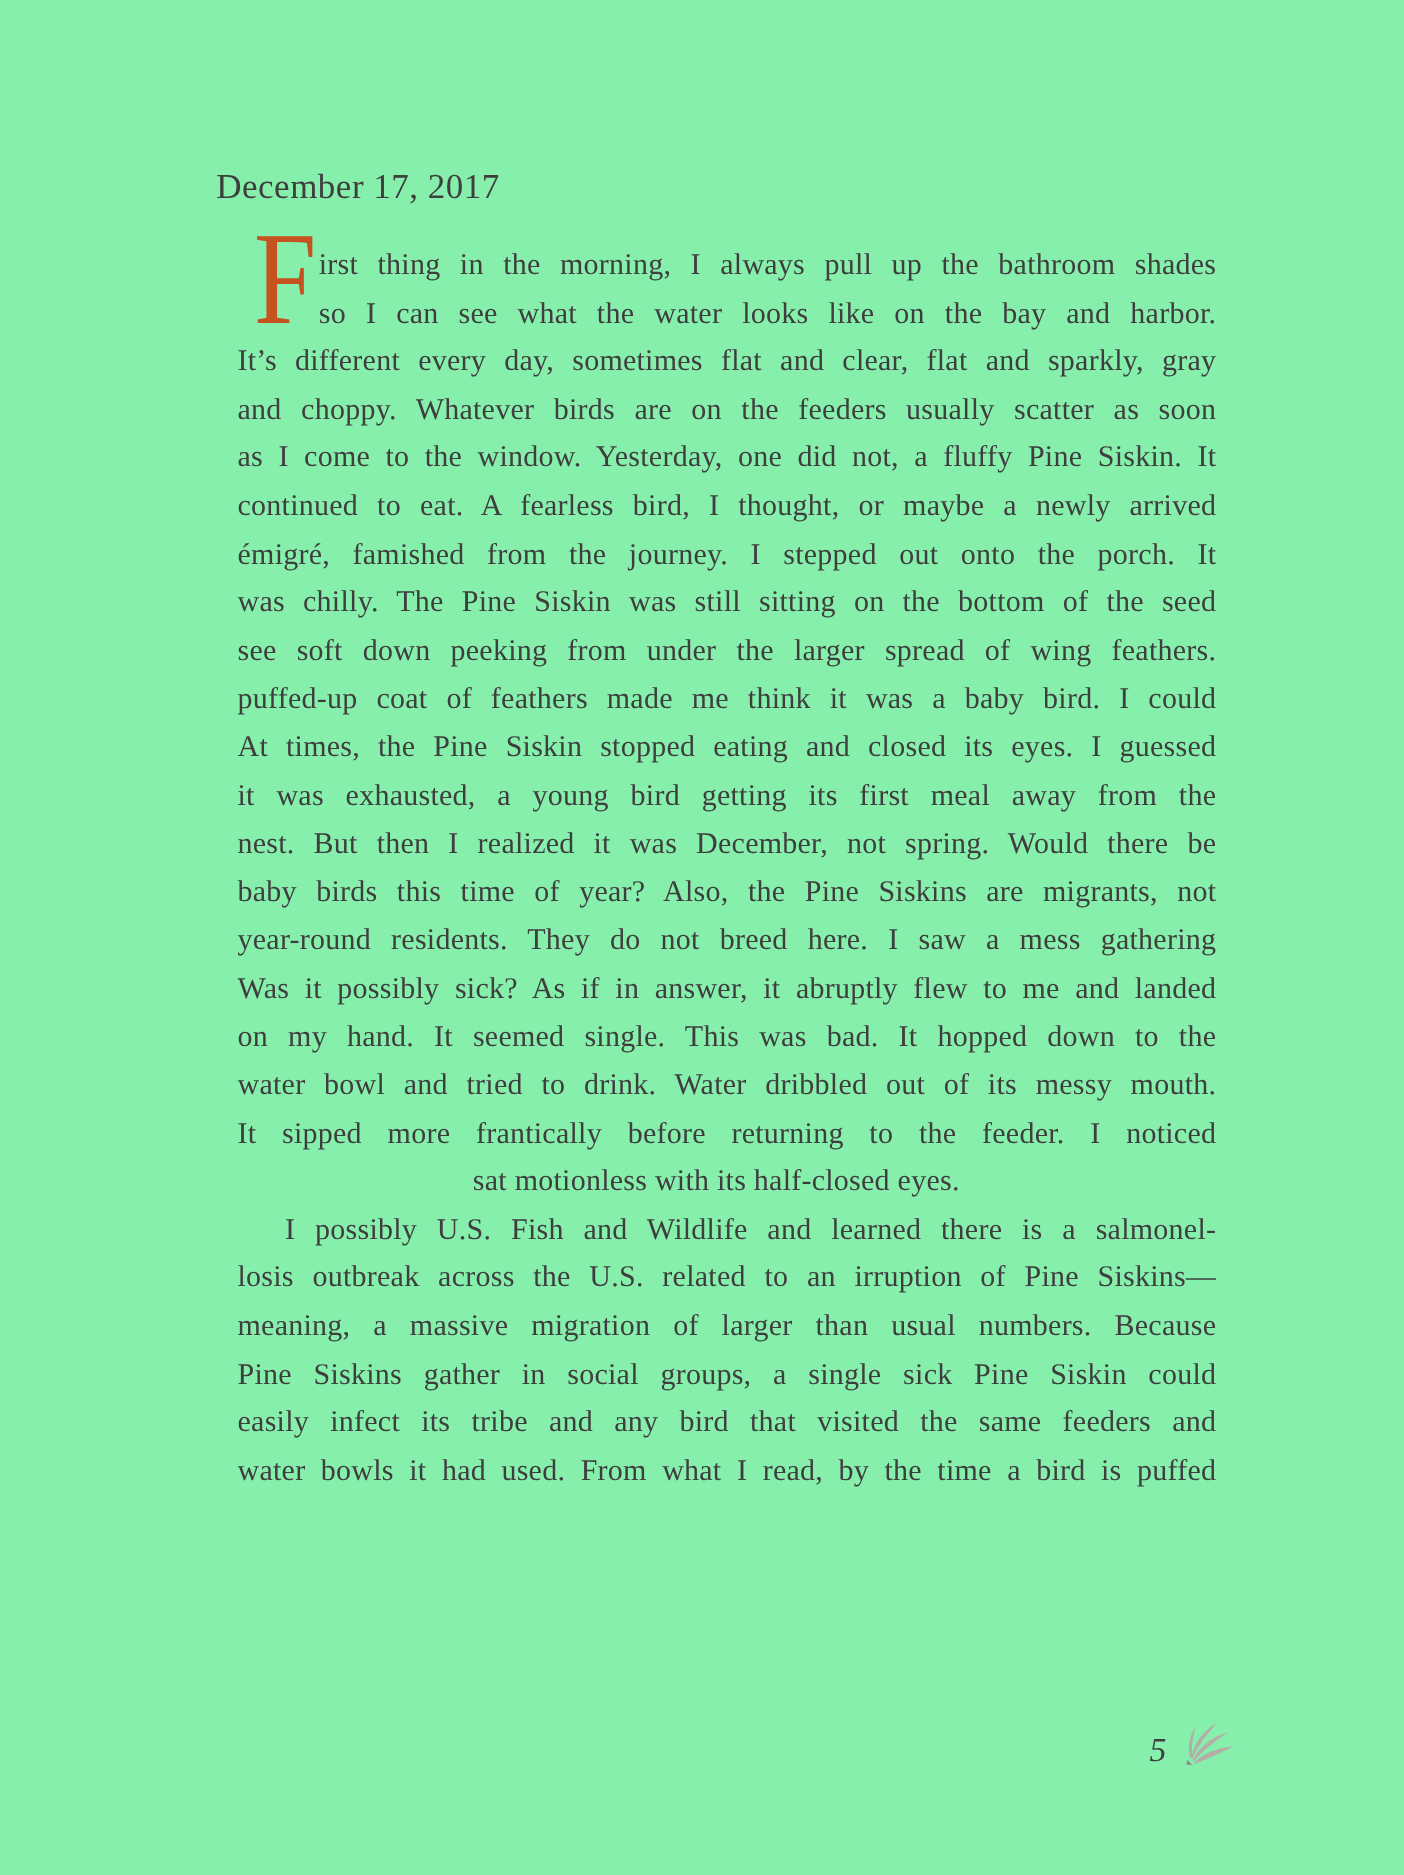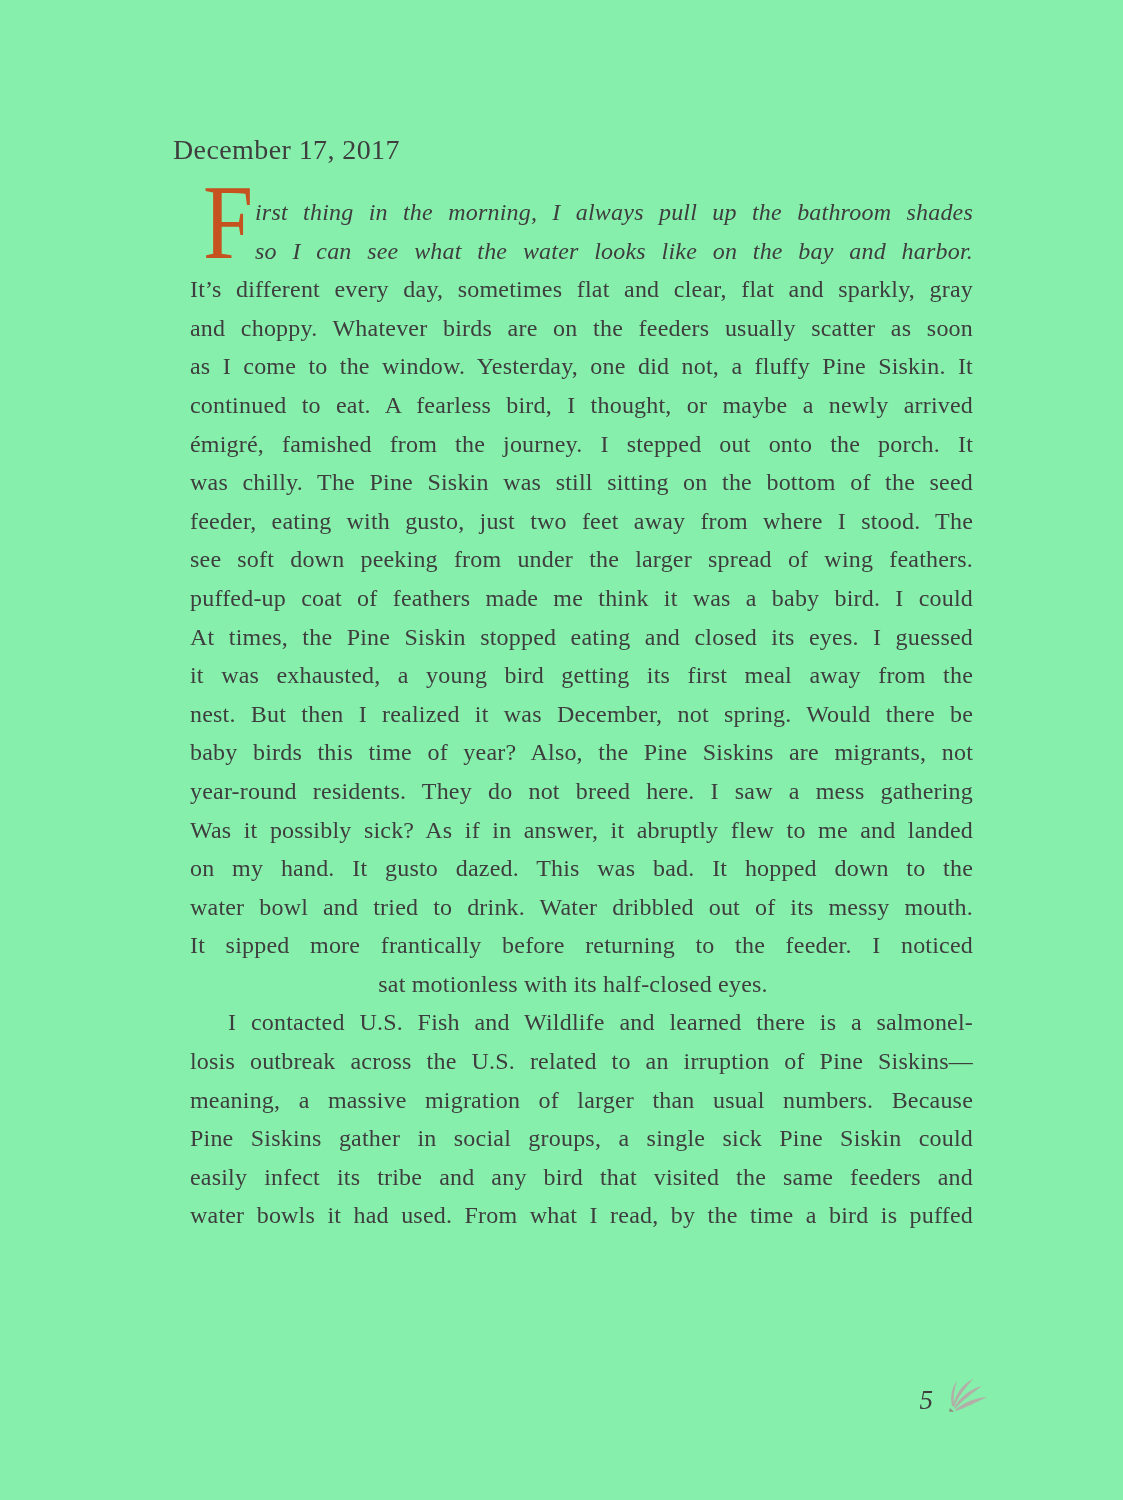--- a/index.html
+++ b/index.html
@@ -38,21 +38,21 @@
     overflow: hidden;
     letter-spacing: 0.2px;
     white-space: normal;
     text-align: center;
   }
   .line.just {
     text-align: justify;
     text-align-last: justify;
     margin-left: 17px;
   }
-  .line.dc-indent { margin-left: 82px; font-style: italic; }
+  .line.dc-indent { margin-left: 82px; }
   .line.first-indent { text-indent: 38px; }
   .drop-cap {
     position: absolute;
     left: 30px; top: -23px;
     font-size: 106px;
     line-height: 1;
     color: var(--drop-cap, #c5521f);
     transform: scaleX(0.85);
     transform-origin: 0 0;
   }
@@ -85,36 +85,35 @@
         <div class="para">
           <span class="drop-cap">F</span>
           <div class="line just dc-indent">irst thing in the morning, I always pull up the bathroom shades</div>
           <div class="line just dc-indent">so I can see what the water looks like on the bay and harbor.</div>
           <div class="line just">It’s different every day, sometimes flat and clear, flat and sparkly, gray</div>
           <div class="line just">and choppy. Whatever birds are on the feeders usually scatter as soon</div>
           <div class="line just">as I come to the window. Yesterday, one did not, a fluffy Pine Siskin. It</div>
           <div class="line just">continued to eat. A fearless bird, I thought, or maybe a newly arrived</div>
           <div class="line just">émigré, famished from the journey. I stepped out onto the porch. It</div>
           <div class="line just">was chilly. The Pine Siskin was still sitting on the bottom of the seed</div>
-          <div class="line just">feeder, eating with gusto, just two feet away from where I stood. The</div>
           <div class="line just">see soft down peeking from under the larger spread of wing feathers.</div>
           <div class="line just">puffed-up coat of feathers made me think it was a baby bird. I could</div>
           <div class="line just">At times, the Pine Siskin stopped eating and closed its eyes. I guessed</div>
           <div class="line just">it was exhausted, a young bird getting its first meal away from the</div>
           <div class="line just">nest. But then I realized it was December, not spring. Would there be</div>
           <div class="line just">baby birds this time of year? Also, the Pine Siskins are migrants, not</div>
           <div class="line just">year-round residents. They do not breed here. I saw a mess gathering</div>
           <div class="line just">Was it possibly sick? As if in answer, it abruptly flew to me and landed</div>
-          <div class="line just">on my hand. It gusto dazed. This was bad. It hopped down to the</div>
+          <div class="line just">on my hand. It seemed single. This was bad. It hopped down to the</div>
           <div class="line just">water bowl and tried to drink. Water dribbled out of its messy mouth.</div>
           <div class="line just">It sipped more frantically before returning to the feeder. I noticed</div>
           <div class="line">sat motionless with its half-closed eyes.</div>
         </div>
         <div class="para">
-          <div class="line just first-indent">I contacted U.S. Fish and Wildlife and learned there is a salmonel-</div>
+          <div class="line just first-indent">I possibly U.S. Fish and Wildlife and learned there is a salmonel-</div>
           <div class="line just">losis outbreak across the U.S. related to an irruption of Pine Siskins—</div>
           <div class="line just">meaning, a massive migration of larger than usual numbers. Because</div>
           <div class="line just">Pine Siskins gather in social groups, a single sick Pine Siskin could</div>
           <div class="line just">easily infect its tribe and any bird that visited the same feeders and</div>
           <div class="line just">water bowls it had used. From what I read, by the time a bird is puffed</div>
         </div>
       </div>
   </div>
 
   <div class="footer">

